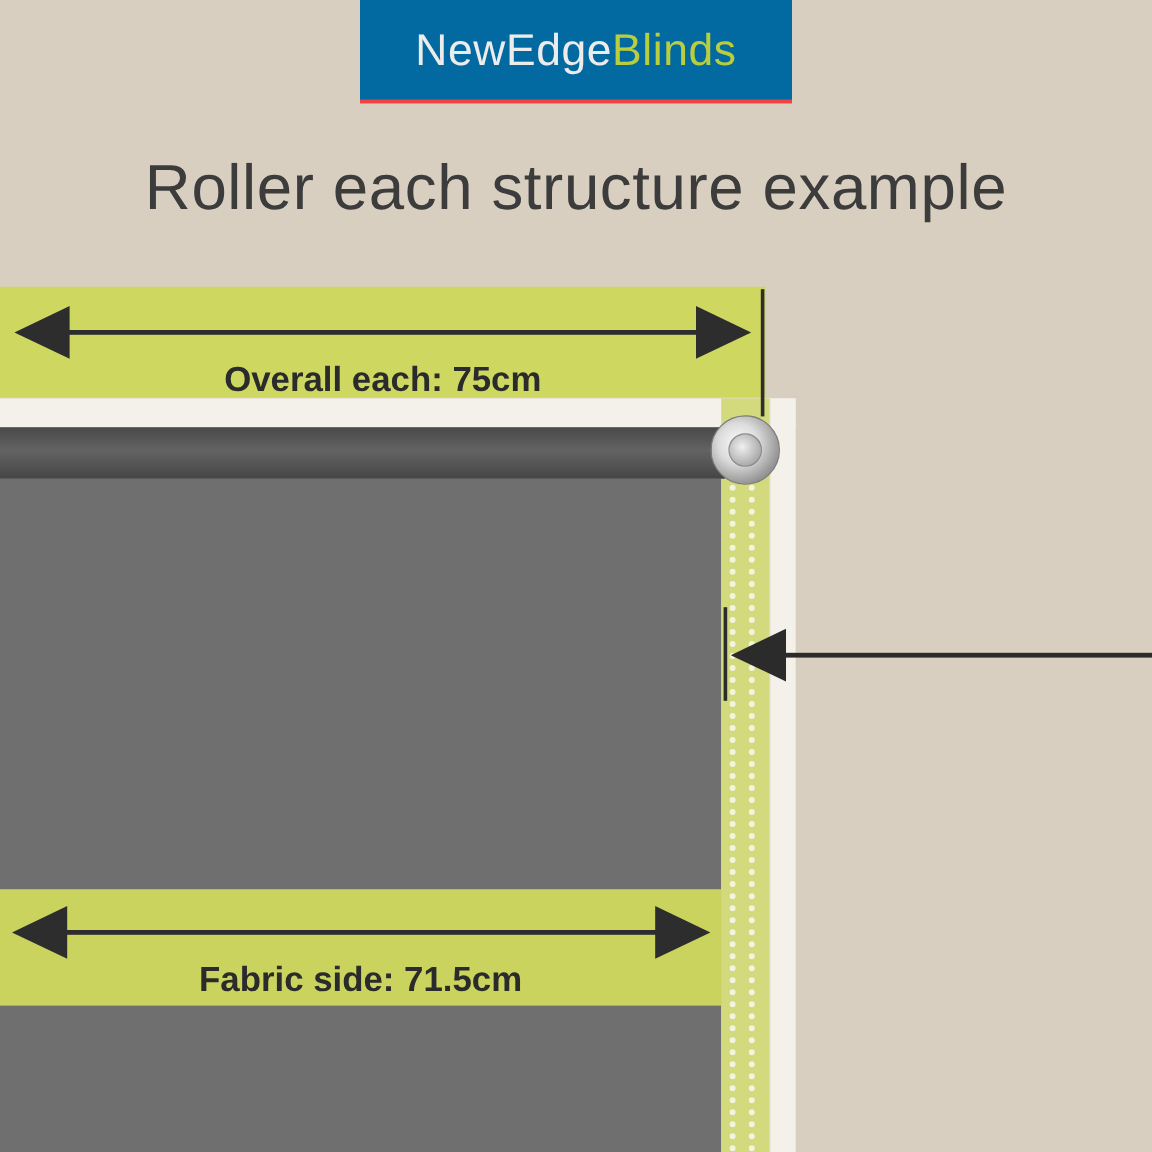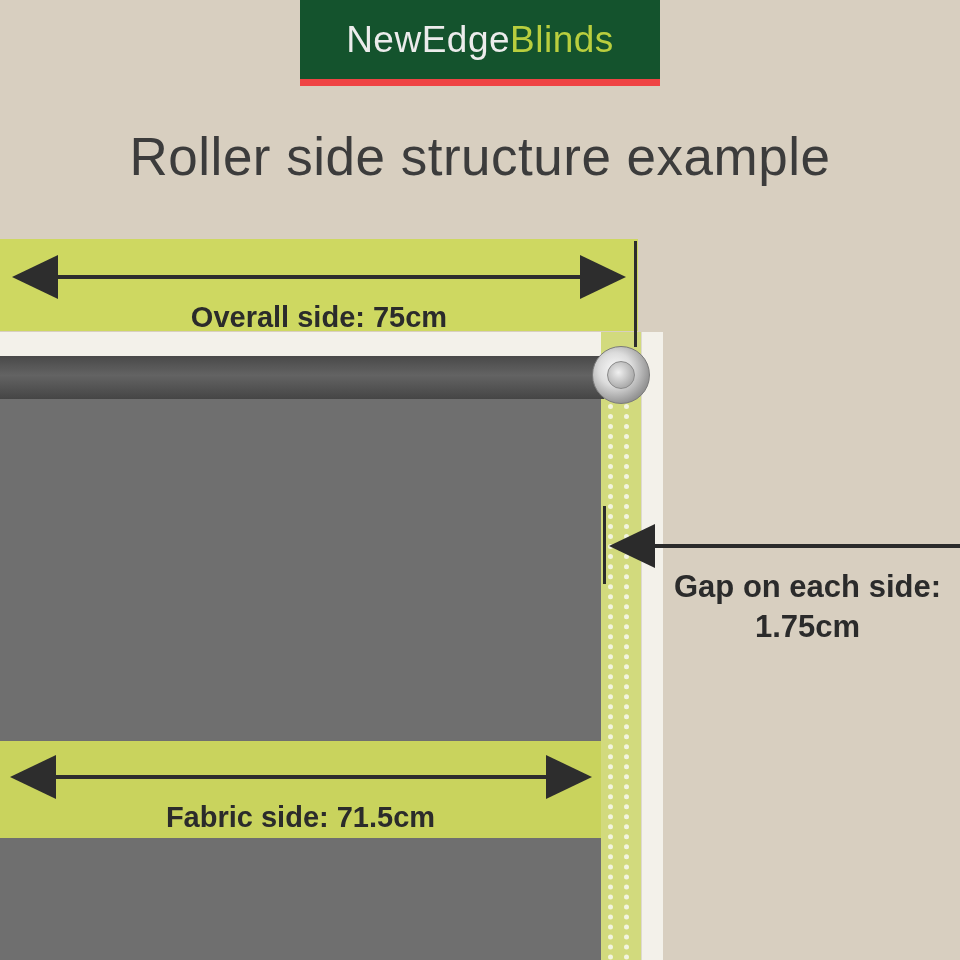--- a/index.html
+++ b/index.html
@@ -7,22 +7,22 @@
   body {
     background:#d8cfc0;
     font-family:"Liberation Sans", sans-serif;
     overflow:hidden;
   }
   .canvas { position:relative; width:960px; height:960px; overflow:hidden; }
 
   
   .logo-box {
     position:absolute; top:0; left:50%; transform:translateX(-50%);
-    width:360px; height:86px; background:#14532d;
-    border-bottom:7px solid #ef4444;
+    width:360px; height:86px; background:#0369a1;
+    border-bottom:3px solid #ef4444;
     display:flex; align-items:center; justify-content:center;
   }
   .logo-text { font-size:37px; font-weight:500; letter-spacing:.5px; white-space:nowrap; }
   .brand-primary { color:#ececec; }
   .brand-accent  { color:#b9ce3e; }
 
   
   .page-title {
     position:absolute; top:126px; left:0; width:960px;
     text-align:center; font-size:53px; font-weight:500; color:#3c3c3c;
@@ -96,40 +96,36 @@
   <div class="bracket">
     <div class="bracket-inner"></div>
   </div>
 
   <div class="banner banner-overall"></div>
   <div class="dim-arrow arrow-overall">
     <div class="dim-head left"></div>
     <div class="shaft"></div>
     <div class="dim-head right"></div>
   </div>
-  <div class="banner-label label-overall">Overall side: 75cm</div>
+  <div class="banner-label label-overall">Overall each: 75cm</div>
   <div class="dim-edge"></div>
 
   <div class="banner banner-fabric"></div>
   <div class="dim-arrow arrow-fabric">
     <div class="dim-head left"></div>
     <div class="shaft"></div>
     <div class="dim-head right"></div>
   </div>
   <div class="banner-label label-fabric">Fabric side: 71.5cm</div>
 
   <div class="gap-tick"></div>
   <div class="gap-head"></div>
   <div class="gap-line"></div>
-  <div class="gap-label">
-    <div>Gap on each side:</div>
-    <div>1.75cm</div>
-  </div>
 
   <div class="logo-box">
     <div class="logo-text">
       <span class="brand-primary">NewEdge</span><span class="brand-accent">Blinds</span>
     </div>
   </div>
 
-  <div class="page-title">Roller side structure example</div>
+  <div class="page-title">Roller each structure example</div>
 
 </div>
 
 </body></html>

